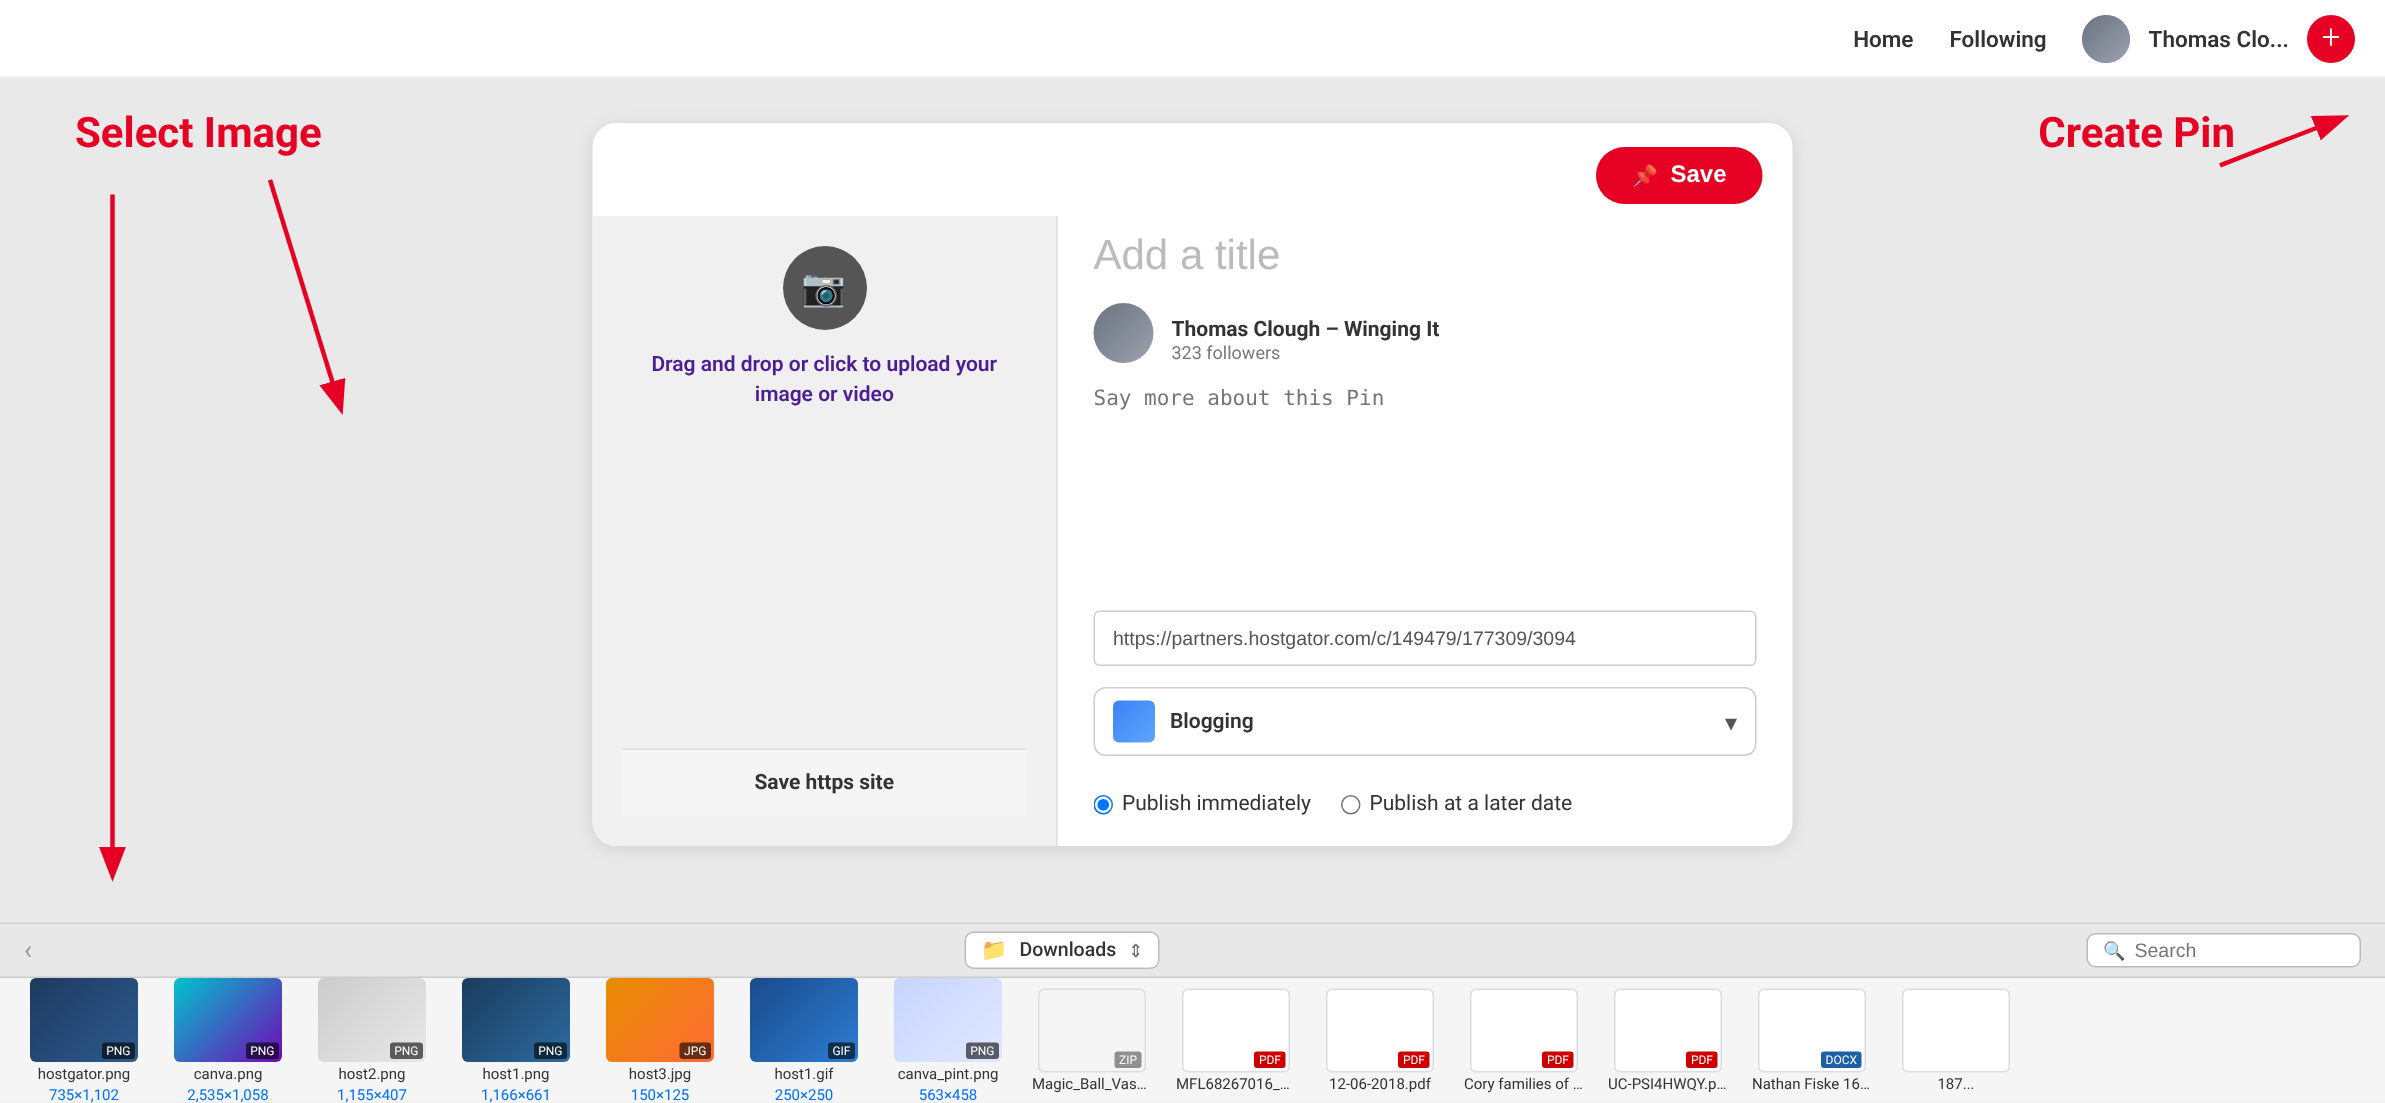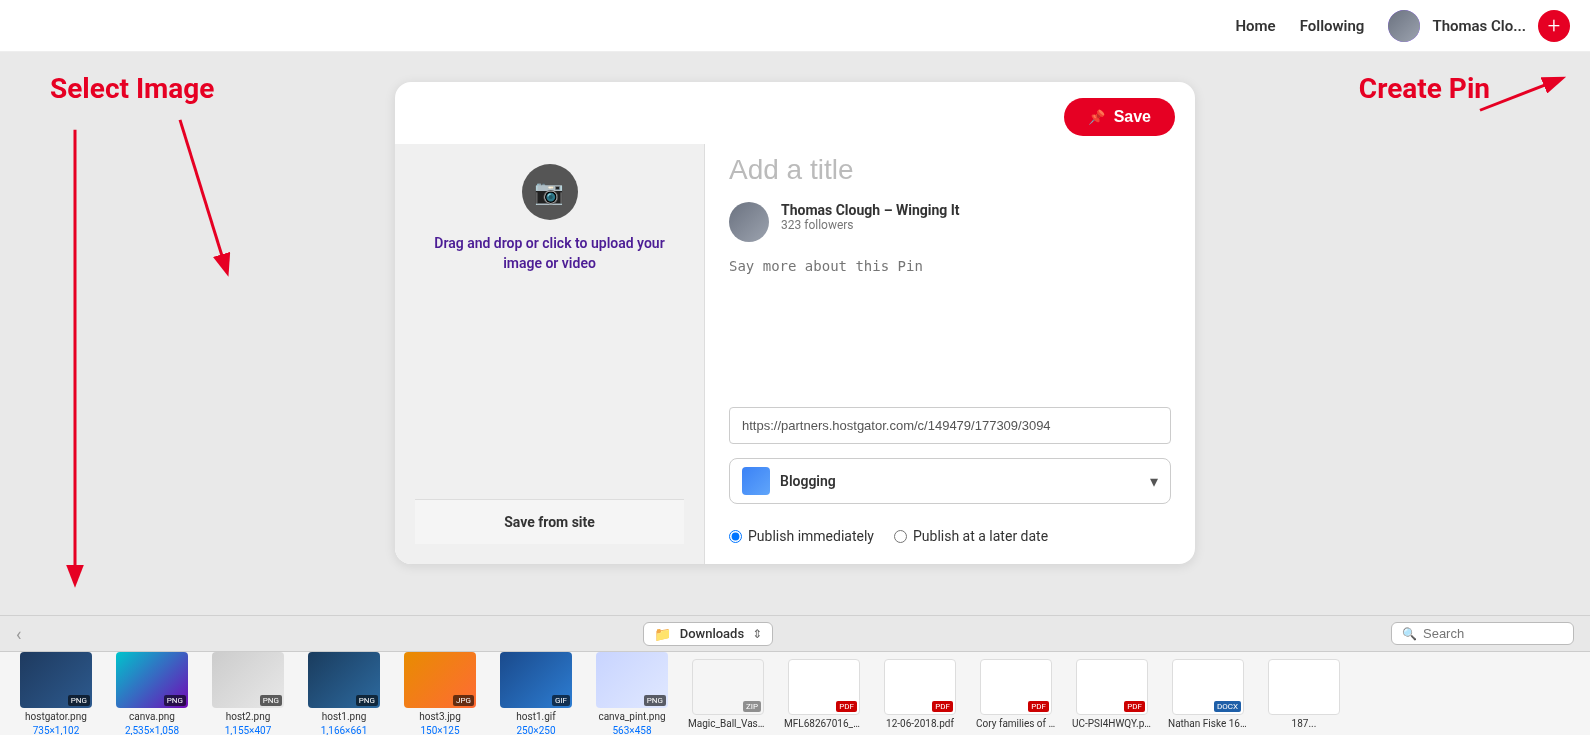--- a/index.html
+++ b/index.html
@@ -169,21 +169,21 @@
       font-size: 28px;
       color: #aaa;
       margin: 10px 0 16px;
       width: 100%;
       background: transparent;
     }
     .pin-title-input::placeholder { color: #bbb; }
 
     .profile-row {
       display: flex;
-      align-items: flex-start;
+      align-items: flex-end;
       gap: 12px;
       margin-bottom: 16px;
     }
     .profile-thumb {
       width: 40px; height: 40px;
       border-radius: 50%;
       background: linear-gradient(135deg, #6B7280 0%, #9CA3AF 100%);
       overflow: hidden;
       flex-shrink: 0;
     }
@@ -398,21 +398,21 @@
     </div>
     <div class="pin-card-body">
 
       <div class="image-upload-area">
         <div class="upload-icon-circle">
           <span class="camera-icon">📷</span>
         </div>
         <div class="upload-text">Drag and drop or click to
 upload your image or video</div>
         <div style="flex:1"></div>
-        <div class="save-from-site-bar">Save from site</div>
+        <div class="save-from-site-bar">Save https site</div>
       </div>
 
       <div class="pin-details">
         <input class="pin-title-input" type="text" placeholder="Add a title" style="">
 
         <div class="profile-row">
           <div class="profile-thumb"></div>
           <div class="profile-info">
             <div class="name">Thomas Clough – Winging It</div>
             <div class="followers">323 followers</div>

